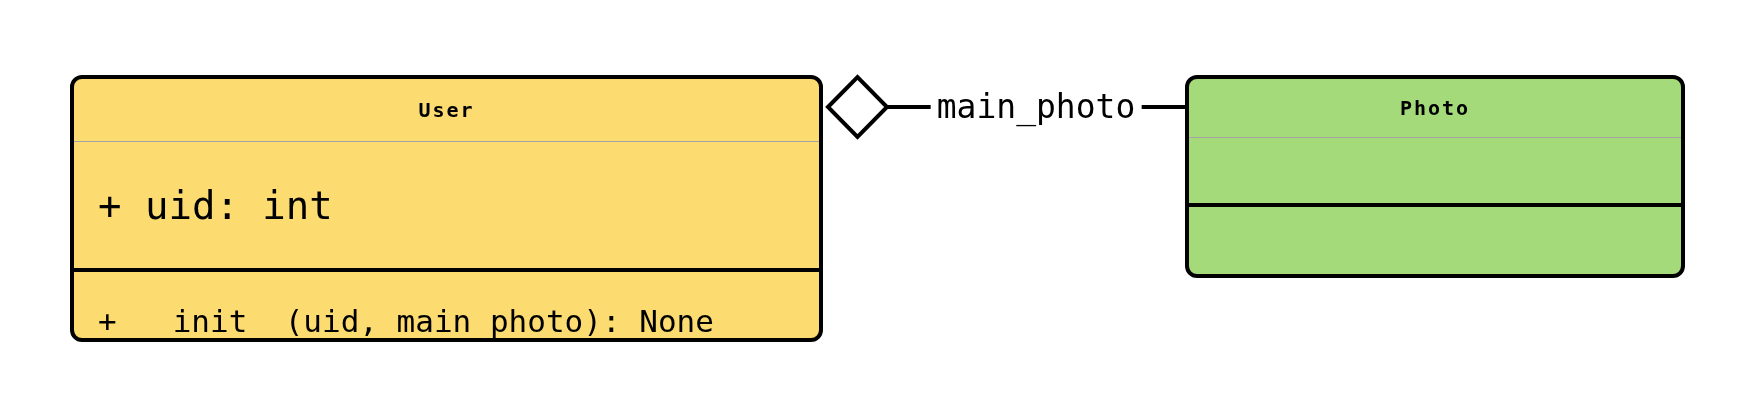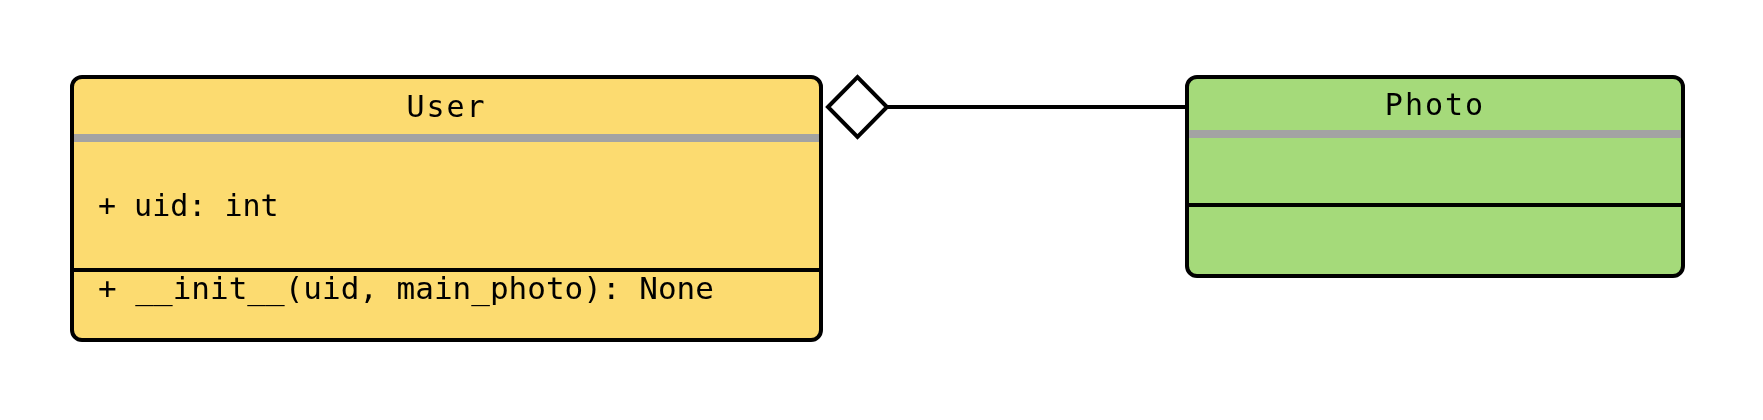--- a/index.html
+++ b/index.html
@@ -43,47 +43,47 @@
     height: 203px;
     background: #A5DA7A;
   }
 
   .compartment { width: 100%; }
 
   .compartment.title {
     display: flex;
     align-items: center;
     justify-content: center;
-    font-weight: normal;
-    font-size: 30px;
+    font-weight: bold;
+    font-size: 20px;
     letter-spacing: 2px;
-    border-bottom: 8px solid #a3a3a3;
+    border-bottom: 1px solid #a3a3a3;
     flex: 0 0 auto;
   }
   .user .compartment.title  { height: 63px; }
   .photo .compartment.title { height: 59px; }
 
   .compartment.attrs {
     display: flex;
     flex-direction: column;
     justify-content: center;
     padding-left: 24px;
-    font-size: 30px;
+    font-size: 39px;
     line-height: 33px;
     border-bottom: 4px solid #000000;
     flex: 0 0 auto;
     gap: 12px;
   }
   .user .compartment.attrs  { height: 130px; }
   .photo .compartment.attrs { height: 69px; }
 
   .compartment.methods {
     display: flex;
     flex-direction: column;
-    justify-content: flex-start;
+    justify-content: flex-end;
     padding-left: 24px;
     font-size: 31px;
     line-height: 33px;
     flex: 1 1 auto;
   }
 
   .member { white-space: pre; }
   .bold   { font-weight: bold; }
 
   .connector {
@@ -118,20 +118,21 @@
     <div class="compartment methods">
       <div class="member">+ __init__(uid, main_photo): None</div>
     </div>
   </div>
 
   <svg class="connector" width="1763" height="420" viewBox="0 0 1763 420">
     <line x1="884" y1="107" x2="1187" y2="107" stroke="#000000" stroke-width="4"></line>
     <polygon points="828,107 857.5,77 887,107 857.5,137" fill="#FFFFFF" stroke="#000000" stroke-width="4" stroke-linejoin="miter"></polygon>
   </svg>
 
+  <div class="edge-label">main_photo</div>
 
   <div class="class-box photo">
     <div class="compartment title">Photo</div>
     <div class="compartment attrs"></div>
     <div class="compartment methods"></div>
   </div>
 
 </div>
 
 </body></html>

